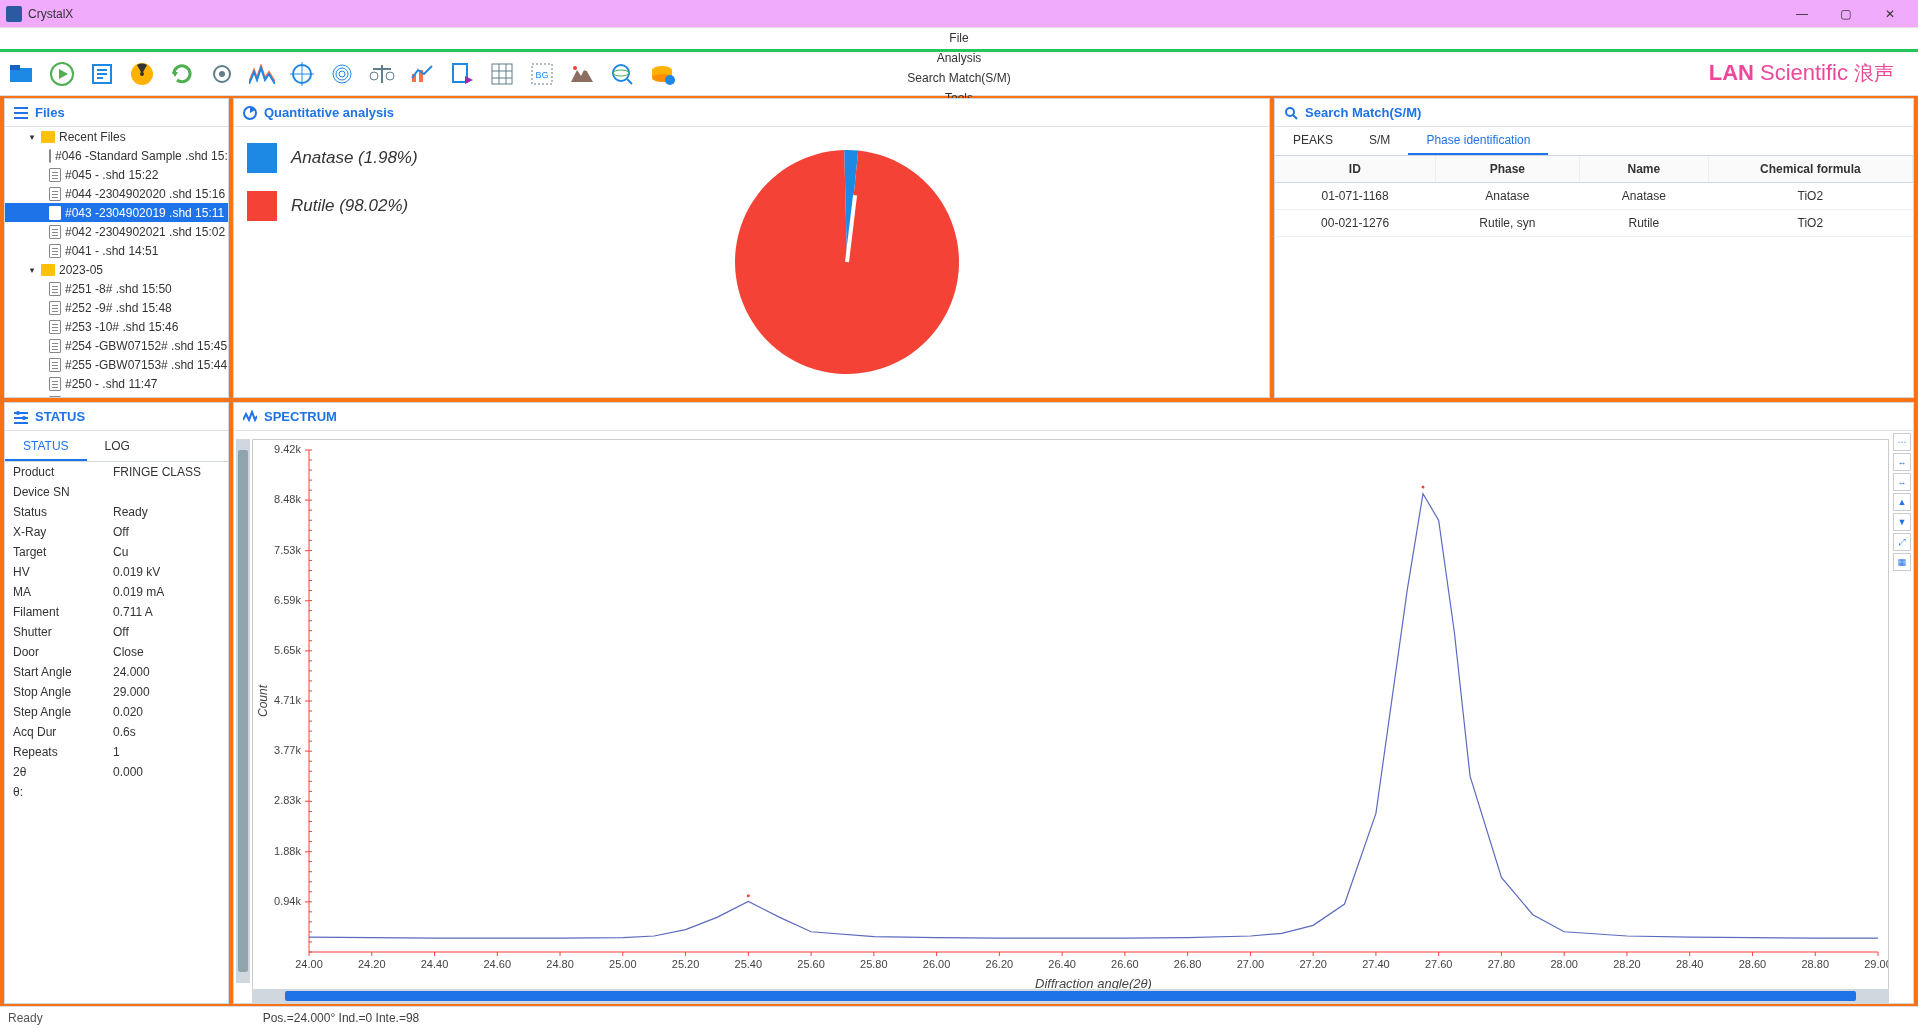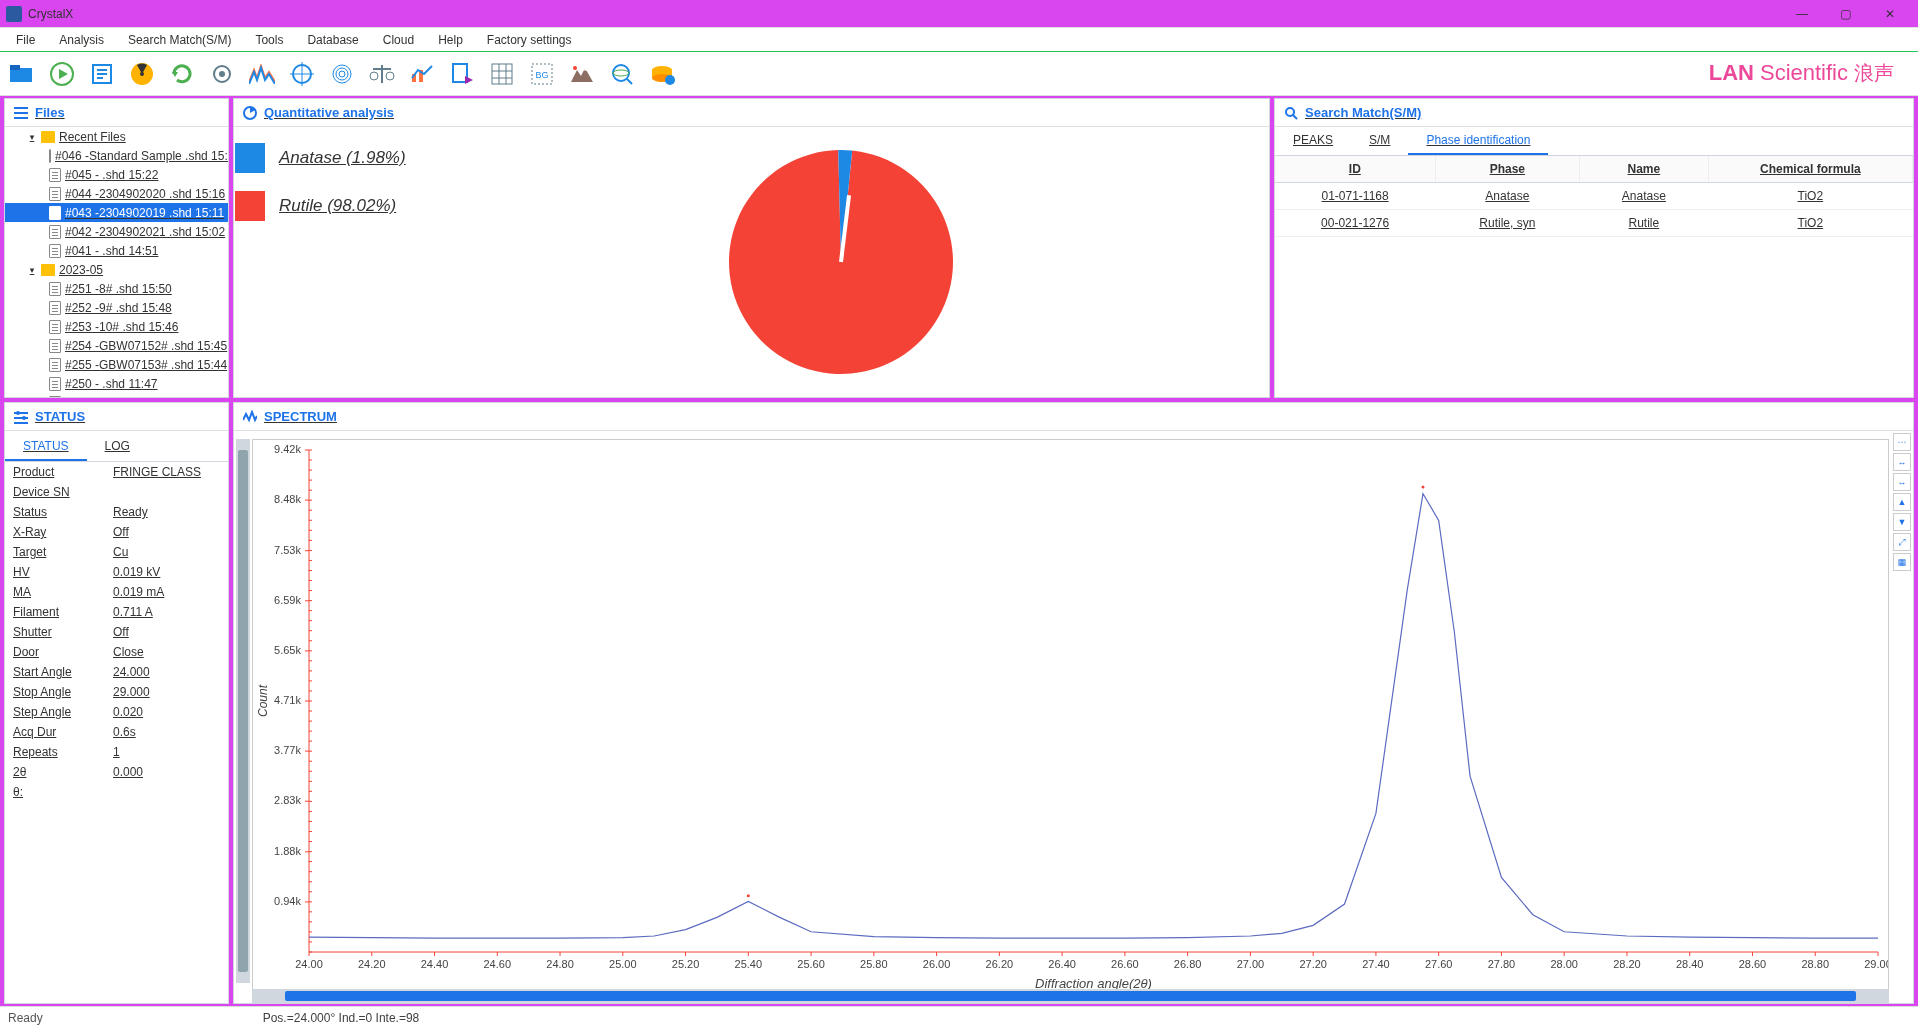--- a/index.html
+++ b/index.html
@@ -1,46 +1,46 @@
 <!DOCTYPE html>
 <html><head>
 <meta charset="utf-8">
 <style>
   * { box-sizing: border-box; margin: 0; padding: 0; font-family: "Segoe UI", Arial, sans-serif; }
   html, body { width: 100%; height: 100%; overflow: hidden; background: #fff; color: #333; }
-  .titlebar { height: 28px; background: #d946ef; border-bottom: 1px solid #e0e0e0; display: flex; align-items: center; padding: 0 6px; font-size: 12px; }
+  .titlebar { height: 28px; background: #f0abfc; border-bottom: 1px solid #e0e0e0; display: flex; align-items: center; padding: 0 6px; font-size: 12px; }
   .titlebar .app-icon { width: 16px; height: 16px; background: #2c5aa0; margin-right: 6px; border-radius: 2px; }
   .titlebar .spacer { flex: 1; }
   .winbtn { width: 44px; height: 28px; display: flex; align-items: center; justify-content: center; font-size: 12px; cursor: pointer; }
-  .menubar { height: 24px; display: flex; align-items: center; padding: 0 4px; font-size: 12px; border-bottom: 1px solid #22c55e; }
+  .menubar { height: 24px; display: flex; align-items: center; padding: 0 4px; font-size: 12px; border-bottom: 3px solid #22c55e; flex-direction: column; }
   .menubar .menu-item { padding: 3px 12px; cursor: pointer; }
   .toolbar { height: 44px; display: flex; align-items: center; padding: 2px 4px; gap: 4px; border-bottom: 1px solid #ddd; }
   .tbtn { width: 36px; height: 36px; display: flex; align-items: center; justify-content: center; cursor: pointer; border-radius: 4px; }
   .brand { margin-left: auto; margin-right: 20px; font-size: 22px; font-weight: 700; color: #ec4899; display: flex; align-items: baseline; gap: 6px; }
   .brand .cn { font-size: 20px; font-weight: 500; }
-  .content { display: grid; grid-template-columns: 225px 1fr; grid-template-rows: 300px 1fr; gap: 4px; height: calc(100% - 28px - 24px - 44px - 22px); padding: 2px 4px; background: #d946ef; text-decoration: underline; }
+  .content { display: grid; grid-template-columns: 225px 1fr; grid-template-rows: 300px 1fr; gap: 4px; height: calc(100% - 28px - 24px - 44px - 22px); padding: 2px 4px; background: #f97316; }
   .panel { background: #fff; border: 1px solid #d0d7de; display: flex; flex-direction: column; overflow: hidden; }
   .panel-header { height: 28px; display: flex; align-items: center; gap: 6px; padding: 0 8px; font-size: 13px; font-weight: 600; color: #1e73e8; border-bottom: 1px solid #e0e0e0; }
   .panel-header .hicon { width: 16px; height: 16px; display: inline-flex; align-items: center; justify-content: center; }
   
   .tree { overflow-y: auto; font-size: 12px; flex: 1; }
   .tree-row { display: flex; align-items: center; gap: 4px; height: 19px; padding-left: 8px; cursor: pointer; white-space: nowrap; }
   .tree-row.selected { background: #1e73e8; color: #fff; }
   .tree-row.depth1 { padding-left: 22px; }
   .tree-row.depth2 { padding-left: 44px; }
   .chev { width: 10px; display: inline-flex; justify-content: center; font-size: 9px; }
   .fld { width: 14px; height: 12px; background: #ffc107; border-radius: 1px; display: inline-block; }
   .fic { width: 12px; height: 14px; border: 1px solid #888; border-radius: 1px; display: inline-block; background: #fff; position: relative; }
   .fic::after { content: ""; position: absolute; left: 2px; right: 2px; top: 3px; height: 1px; background: #888; box-shadow: 0 3px 0 #888, 0 6px 0 #888; }
   .tree-row.selected .fic { border-color: #fff; }
   .tree-row.selected .fic::after { background: #fff; box-shadow: 0 3px 0 #fff, 0 6px 0 #fff; }
   
   .top-right { display: grid; grid-template-columns: 1fr 640px; gap: 4px; background: transparent; border: none; }
   
-  .quant-body { flex: 1; display: flex; padding: 10px 1px; gap: 8px; }
+  .quant-body { flex: 1; display: flex; padding: 10px 1px; gap: 8px; margin-left: 12px; }
   .legend { display: flex; flex-direction: column; gap: 18px; padding-top: 6px; }
   .legend-item { display: flex; align-items: center; gap: 14px; font-size: 17px; font-style: italic; }
   .swatch { width: 30px; height: 30px; }
   .pie-wrap { flex: 1; display: flex; align-items: center; justify-content: center; }
   
   .tabs { display: flex; border-bottom: 1px solid #d0d7de; font-size: 12px; }
   .tab { padding: 6px 18px; cursor: pointer; border-bottom: 2px solid transparent; }
   .tab.active { color: #1e73e8; border-bottom-color: #1e73e8; }
   .tbl { width: 100%; border-collapse: collapse; font-size: 12px; }
   .tbl th, .tbl td { text-align: center; padding: 6px 27px; border-bottom: 1px solid #eee; }

